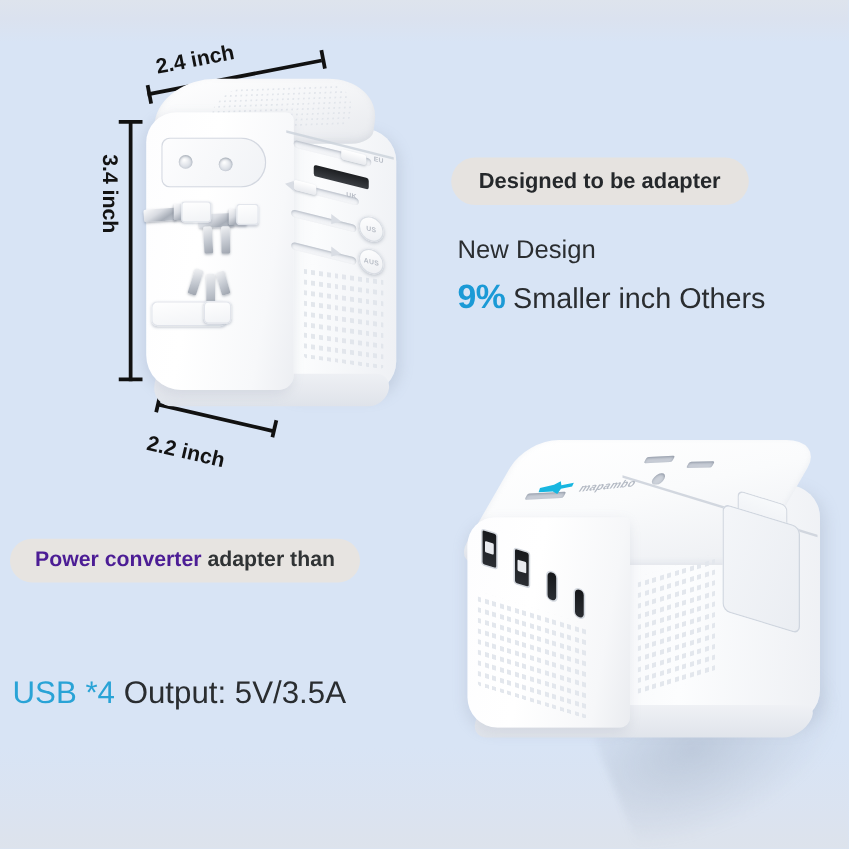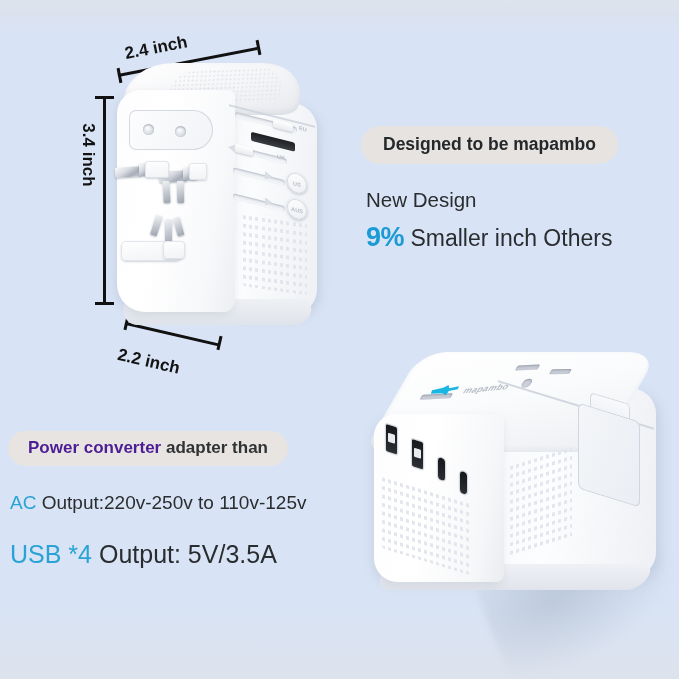--- a/index.html
+++ b/index.html
@@ -432,33 +432,30 @@
     </div>
 
     <div class="p2-vent" style="left:14px;top:134px;width:88px;height:76px;transform:skewY(17deg);border-radius:3px;"></div>
     <div class="p2-vent" style="left:142px;top:100px;width:62px;height:98px;transform:skewY(-17deg);border-radius:3px;"></div>
 
     <div class="abs" id="p2-doortab"></div>
     <div class="abs" id="p2-door"></div>
   </div>
 
 
-  <div class="abs nosel" id="pill-compact">Designed to be mapambo</div>
+  <div class="abs nosel" id="pill-compact">Designed to be adapter</div>
 
   <div class="abs nosel" id="newdesign">New Design</div>
 
   <div class="abs nosel" id="smaller">
     <span class="pct">9%</span><span> Smaller inch Others</span>
   </div>
 
   <div class="abs nosel" id="pill-power">
     <span class="blue">Power converter</span><span class="dark"> adapter than</span>
   </div>
 
-  <div class="abs nosel" id="spec-ac">
-    <span class="spec-key">AC</span><span> Output:220v-250v to 110v-125v</span>
-  </div>
 
   <div class="abs nosel" id="spec-usb">
     <span class="spec-key">USB *4</span><span> Output: 5V/3.5A</span>
   </div>
 
 </div>
 
 </body></html>

